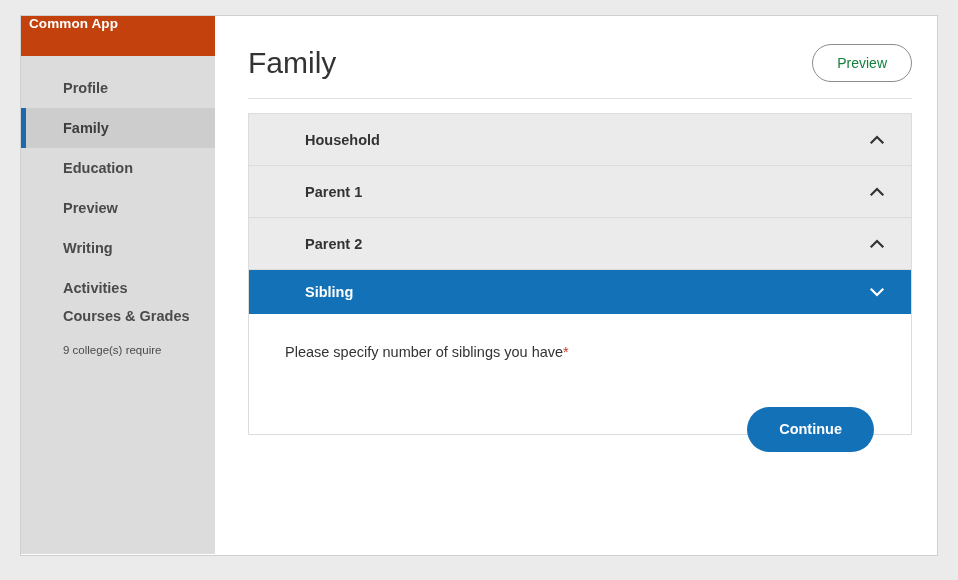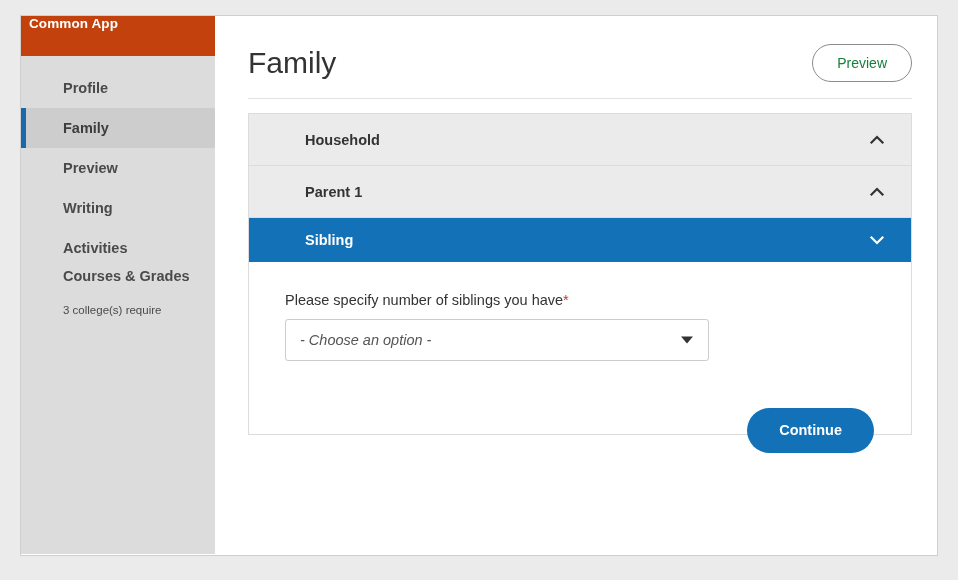--- a/index.html
+++ b/index.html
@@ -270,36 +270,39 @@
       <div class="nav-item">
         <span class="nav-label">Profile</span>
       </div>
 
       <div class="nav-item active">
         <span class="nav-indicator"></span>
         <span class="nav-label">Family</span>
         <span class="nav-arrow"></span>
       </div>
 
+      <div class="nav-item">
+        <span class="nav-label">Education</span>
+      </div>
 
       <div class="nav-item">
         <span class="nav-label">Preview</span>
       </div>
 
       <div class="nav-item">
         <span class="nav-label">Writing</span>
       </div>
 
       <div class="nav-item">
         <span class="nav-label">Activities</span>
       </div>
 
       <div class="nav-item tall">
         <span class="nav-label">Courses &amp; Grades</span>
-        <span class="nav-sublabel">3 college(s) require</span>
+        <span class="nav-sublabel">9 college(s) require</span>
       </div>
 
     </div>
   </div>
 
   <div class="main">
 
     <div class="page-header">
       <h1 class="page-title">Family</h1>
       <button class="preview-button">Preview</button>
@@ -322,41 +325,47 @@
         <div class="acc-header">
           <span class="acc-title">Parent 1</span>
           <span>
             <svg class="chev" viewBox="0 0 18 18">
                 <path d="M3.5 11.5 L9 6 L14.5 11.5"></path>
               </svg>
           </span>
         </div>
       </div>
 
+      <div class="acc-section">
+        <div class="acc-header">
+          <span class="acc-title">Parent 2</span>
+          <span>
+            <svg class="chev" viewBox="0 0 18 18">
+                <path d="M3.5 11.5 L9 6 L14.5 11.5"></path>
+              </svg>
+          </span>
+        </div>
+      </div>
 
       <div class="acc-section open">
         <div class="acc-header">
           <span class="acc-title">Sibling</span>
           <span>
             <svg class="chev" viewBox="0 0 18 18">
                 <path d="M3.5 6.5 L9 12 L14.5 6.5"></path>
               </svg>
           </span>
         </div>
 
         <div class="acc-body">
 
           <div class="field-label">
             <span>Please specify number of siblings you have</span><span class="req-star">*</span>
           </div>
 
-          <div class="select-wrap">
-            <div class="select-box" aria-placeholder="- Choose an option -">- Choose an option -</div>
-            <span class="select-caret"></span>
-          </div>
 
           <div class="acc-footer">
             <button class="continue-button">Continue</button>
           </div>
 
         </div>
       </div>
 
     </div>
   </div>

